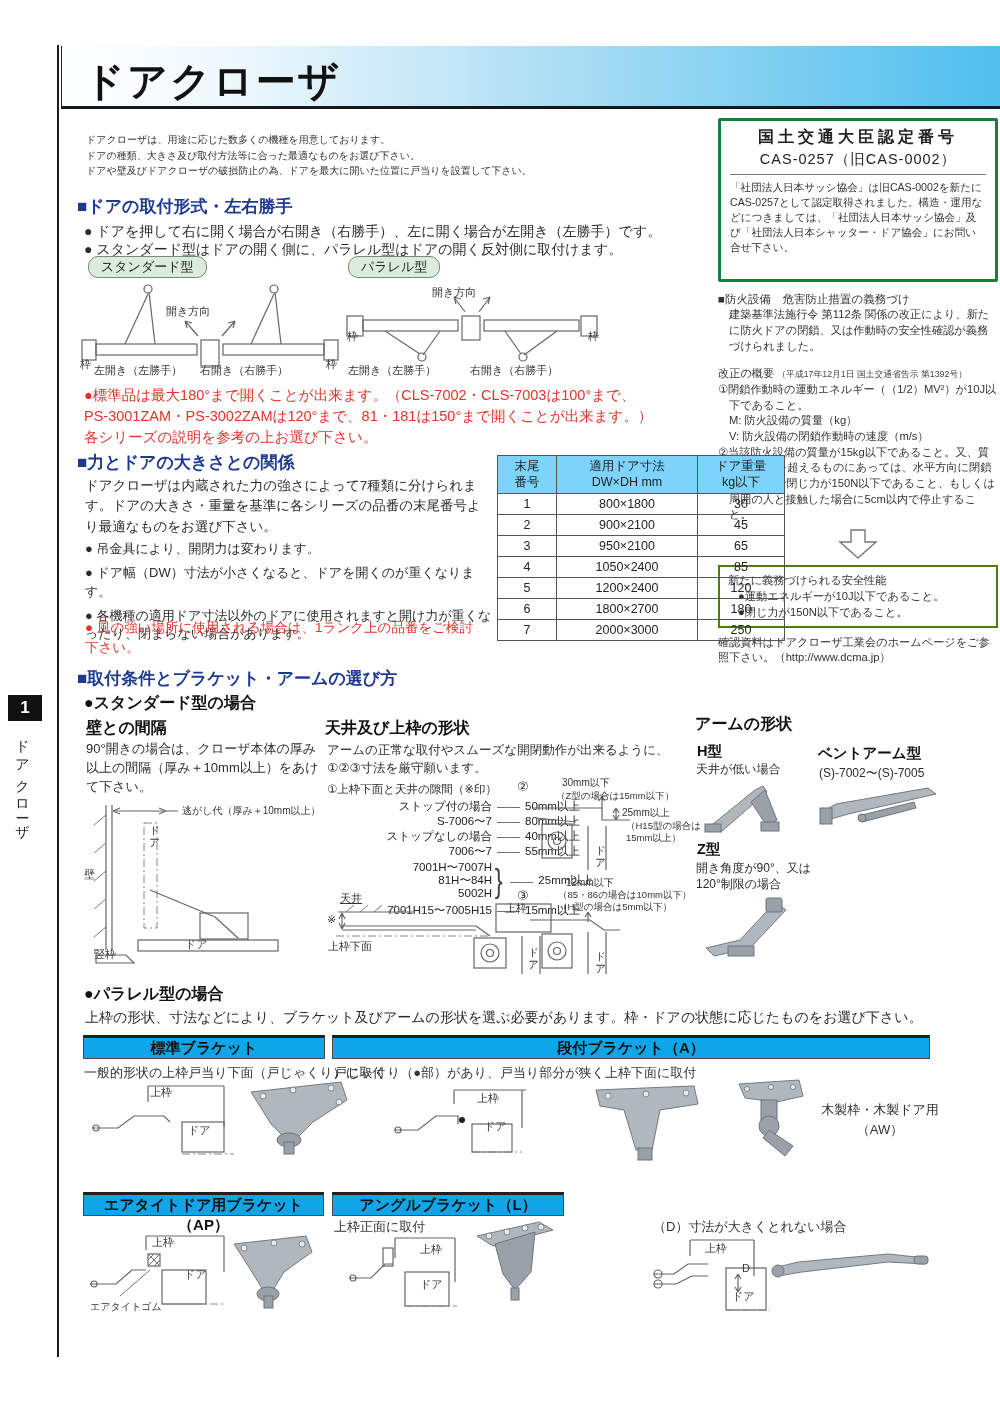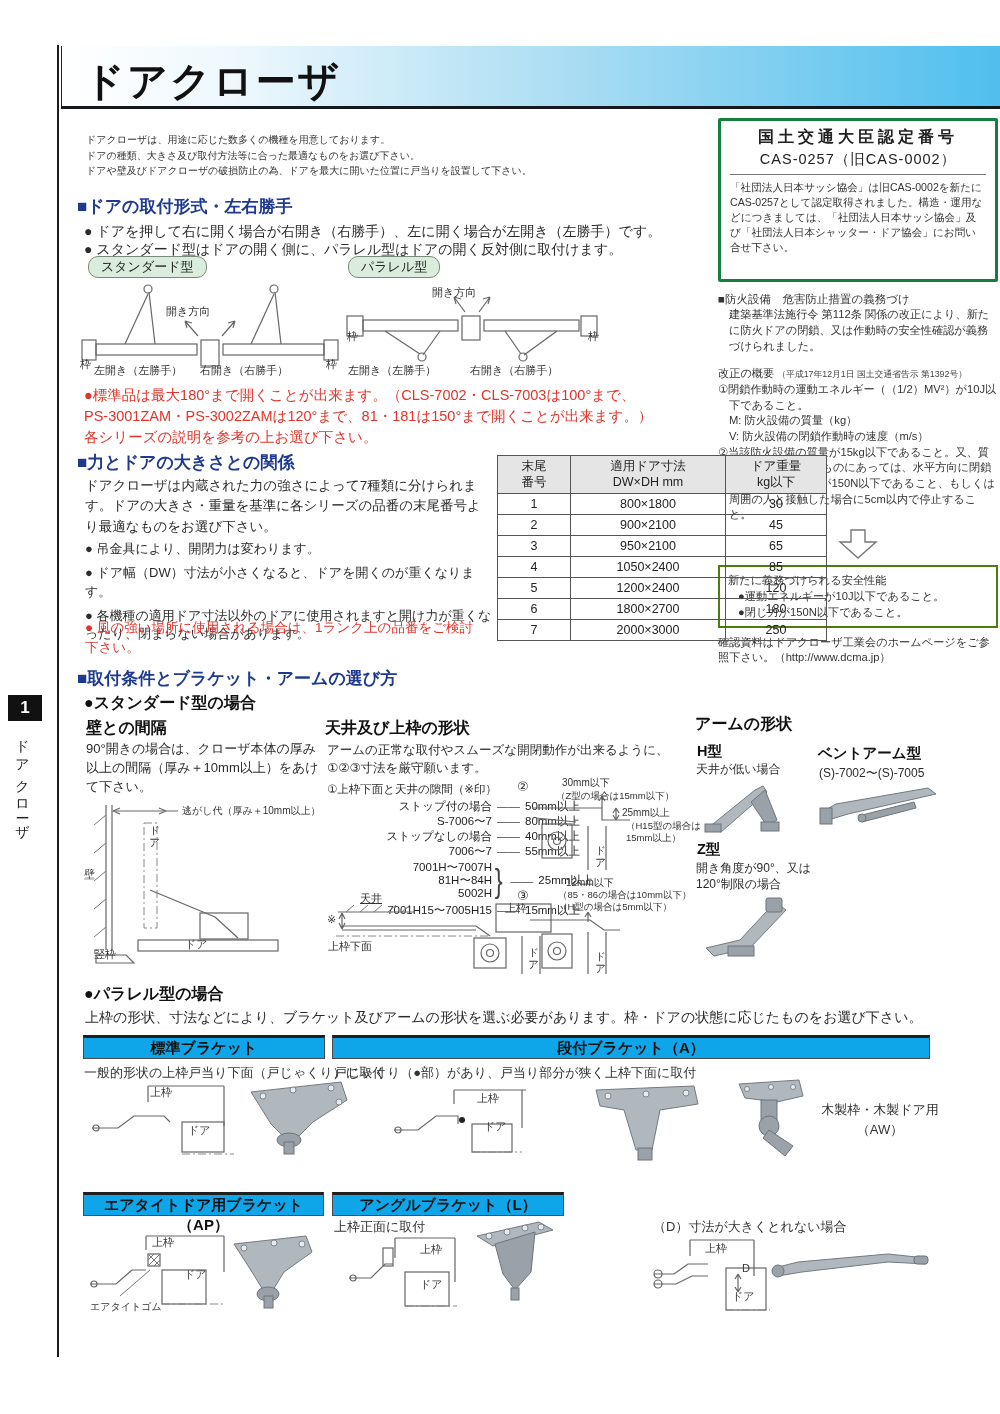--- a/index.html
+++ b/index.html
@@ -27,22 +27,22 @@
   .red{color:#e2342b;}
   .pill{display:inline-block;border:1px solid #7a8a7a;border-radius:10px;background:#daecdc;
         padding:1px 12px;font-size:13px;color:#222;}
   .lbl{font-size:11px;color:#333;line-height:1.25;}
   .lbl-v{writing-mode:vertical-rl;font-size:10.5px;color:#333;letter-spacing:1px;}
   .tiny{font-size:9.5px;color:#333;line-height:1.3;}
   .dim{font-size:10px;color:#333;}
   
   table.door{border-collapse:collapse;font-size:12.5px;color:#222;}
   table.door th,table.door td{border:1px solid #555;text-align:center;}
-  table.door th{background:#e5e5e5;font-weight:normal;white-space:pre-line;line-height:1.25;
-                padding:3px 19px;font-size:12.5px;}
+  table.door th{background:#7dd3fc;font-weight:normal;white-space:pre-line;line-height:1.25;
+                padding:3px 12px;font-size:12.5px;}
   table.door td{height:20px;padding:0 6px;}
   
   .panel{position:absolute;left:718px;top:118px;width:280px;font-size:11px;color:#333;}
   .cert{border:3px solid #15803d;border-radius:2px;padding:6px 9px 24px;}
   .cert .t{text-align:center;font-size:16px;font-weight:bold;letter-spacing:4px;color:#222;}
   .cert .n{text-align:center;font-size:14.5px;letter-spacing:1px;margin-top:2px;color:#222;}
   .cert .b{border-top:1px solid #777;margin-top:5px;padding-top:5px;font-size:10.6px;line-height:1.42;}
   .fire{margin-top:9px;line-height:1.4;font-size:11.2px;}
   .fire .hd{font-size:11.5px;}
   .fire .bd{padding-left:11px;}
@@ -305,21 +305,21 @@
       <line class="ln2" x1="16" y1="44" x2="150" y2="44"></line>
     <path class="ln2" d="M150,40 l14,10"></path>
     <rect class="ln2" x="170" y="18" width="55" height="28"></rect>
     <line class="dashdot" x1="10" y1="50" x2="162" y2="50"></line>
     <rect class="ln2" x="148" y="52" width="32" height="30"></rect>
       <circle class="ln2" cx="164" cy="67" r="9"></circle>
       <circle class="ln2" cx="164" cy="67" r="3.5"></circle>
     <line class="ln2" x1="196" y1="50" x2="196" y2="88"></line>
       <line class="ln2" x1="214" y1="50" x2="214" y2="88"></line>
   </svg>
-  <div class="abs lbl" style="left:360px;top:892px;text-decoration:underline;">天井</div>
+  <div class="abs lbl" style="left:340px;top:892px;text-decoration:underline;">天井</div>
   <div class="abs lbl" style="left:327px;top:913px;">※</div>
   <div class="abs lbl" style="left:505px;top:902px;">上枠</div>
   <div class="abs lbl" style="left:328px;top:940px;">上枠下面</div>
   <div class="abs lbl-v" style="left:527px;top:940px;">ドア</div>
 
   <svg class="abs" style="left:516px;top:778px;" width="180" height="96" viewBox="0 0 180 96">
     <path class="ln2" d="M16,30 h70 v12 h28"></path>
     <path class="ln2" d="M86,18 v12 M86,18 l-3,5 M86,18 l3,5"></path>
     <path class="ln2" d="M100,30 v12 M100,30 l-3,5 M100,30 l3,5 M100,42 l-3,-5 M100,42 l3,-5"></path>
     <line class="ln2" x1="20" y1="40" x2="60" y2="44"></line>

